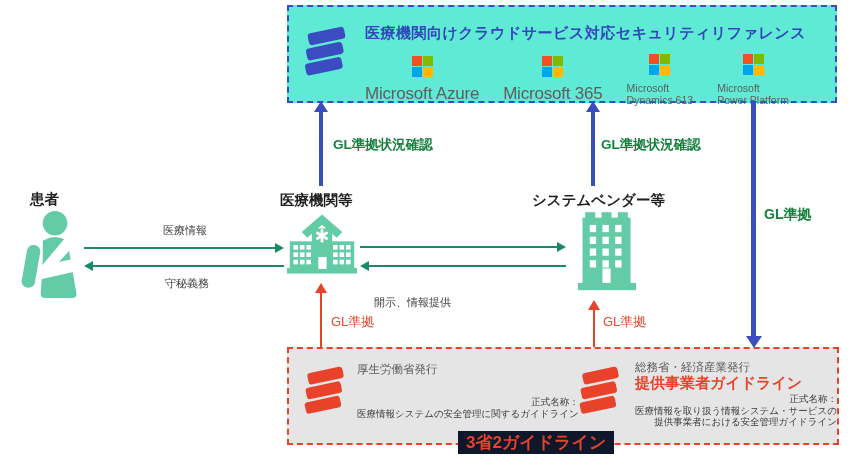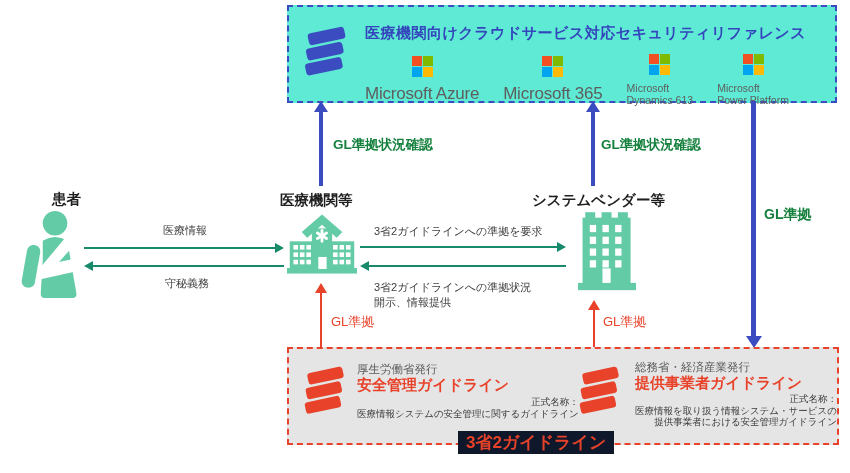--- a/index.html
+++ b/index.html
@@ -119,21 +119,21 @@
             <i class="s4"></i>
           </span>
         <span class="ms-label-sm">
           <span>Microsoft</span><br>
           <span>Power Platform</span>
         </span>
       </div>
     </div>
   </div>
 
-  <div class="abs actor-label" style="left:30px;top:190px;margin-left:22px;">患者</div>
+  <div class="abs actor-label" style="left:30px;top:190px;">患者</div>
   <svg class="abs icon-green" style="left:20px;top:210px;" width="66" height="88" viewBox="0 0 64 86">
     <g fill="currentColor">
       <circle cx="34" cy="13" r="12"></circle>
       <rect x="4" y="34" width="13" height="42" rx="6" transform="rotate(10 10 55)"></rect>
       <path d="M22 30 Q34 23 46 30 L55 82 Q55 86 51 86 L24 86 Q20 86 20 82 L22 48 Z"></path>
     </g>
     <polygon points="44,27 53,34 26,64 19,57" fill="#fff"></polygon>
     <polygon points="17,55 52,48 54,60 19,68" fill="#fff"></polygon>
   </svg>
 
@@ -198,24 +198,23 @@
       <rect x="27" y="62" width="9" height="16"></rect>
     </g>
   </svg>
 
   <div class="arrow-h dir-right" style="left:84px;top:247px;width:192px;"></div>
   <div class="abs flow-label" style="left:163px;top:223px;">医療情報</div>
   <div class="arrow-h dir-left" style="left:92px;top:265px;width:192px;"></div>
   <div class="abs flow-label" style="left:165px;top:276px;">守秘義務</div>
 
   <div class="arrow-h dir-right" style="left:360px;top:246px;width:198px;"></div>
-  <div class="abs flow-label" style="left:374px;top:224px;">3省2ガイドラインへの準拠を要求</div>
   <div class="arrow-h dir-left" style="left:368px;top:265px;width:198px;"></div>
   <div class="abs flow-label two-line" style="left:374px;top:280px;">
-    <span>3省2ガイドラインへの準拠状況</span><br>
+    <br>
     <span>開示、情報提供</span>
   </div>
 
   <div class="arrow-v blue-up" style="left:319px;top:111px;height:75px;"></div>
   <div class="abs lbl-blue" style="left:333px;top:136px;">GL準拠状況確認</div>
 
   <div class="arrow-v blue-up" style="left:591px;top:111px;height:75px;"></div>
   <div class="abs lbl-blue" style="left:601px;top:136px;">GL準拠状況確認</div>
 
   <div class="arrow-v blue-down" style="left:751px;top:101px;height:236px;"></div>
@@ -229,21 +228,20 @@
 
   <div class="abs redbox">
     <svg class="abs icon-red" style="left:8px;top:14px;" width="56" height="58" viewBox="0 0 72 64">
       <g fill="currentColor" transform="rotate(-12 36 32)">
         <rect x="18" y="4" width="46" height="15" rx="4"></rect>
         <rect x="12" y="22" width="46" height="15" rx="4"></rect>
         <rect x="7" y="40" width="46" height="15" rx="4"></rect>
       </g>
     </svg>
     <div class="abs gl-publisher" style="left:68px;top:13px;">厚生労働省発行</div>
-    <div class="abs gl-title" style="left:68px;top:27px;">安全管理ガイドライン</div>
     <div class="abs gl-official" style="left:68px;top:47px;">
       <span>正式名称：</span><br>
       <span>医療情報システムの安全管理に関するガイドライン</span>
     </div>
 
     <svg class="abs icon-red" style="left:283px;top:14px;" width="56" height="58" viewBox="0 0 72 64">
       <g fill="currentColor" transform="rotate(-12 36 32)">
         <rect x="18" y="4" width="46" height="15" rx="4"></rect>
         <rect x="12" y="22" width="46" height="15" rx="4"></rect>
         <rect x="7" y="40" width="46" height="15" rx="4"></rect>

